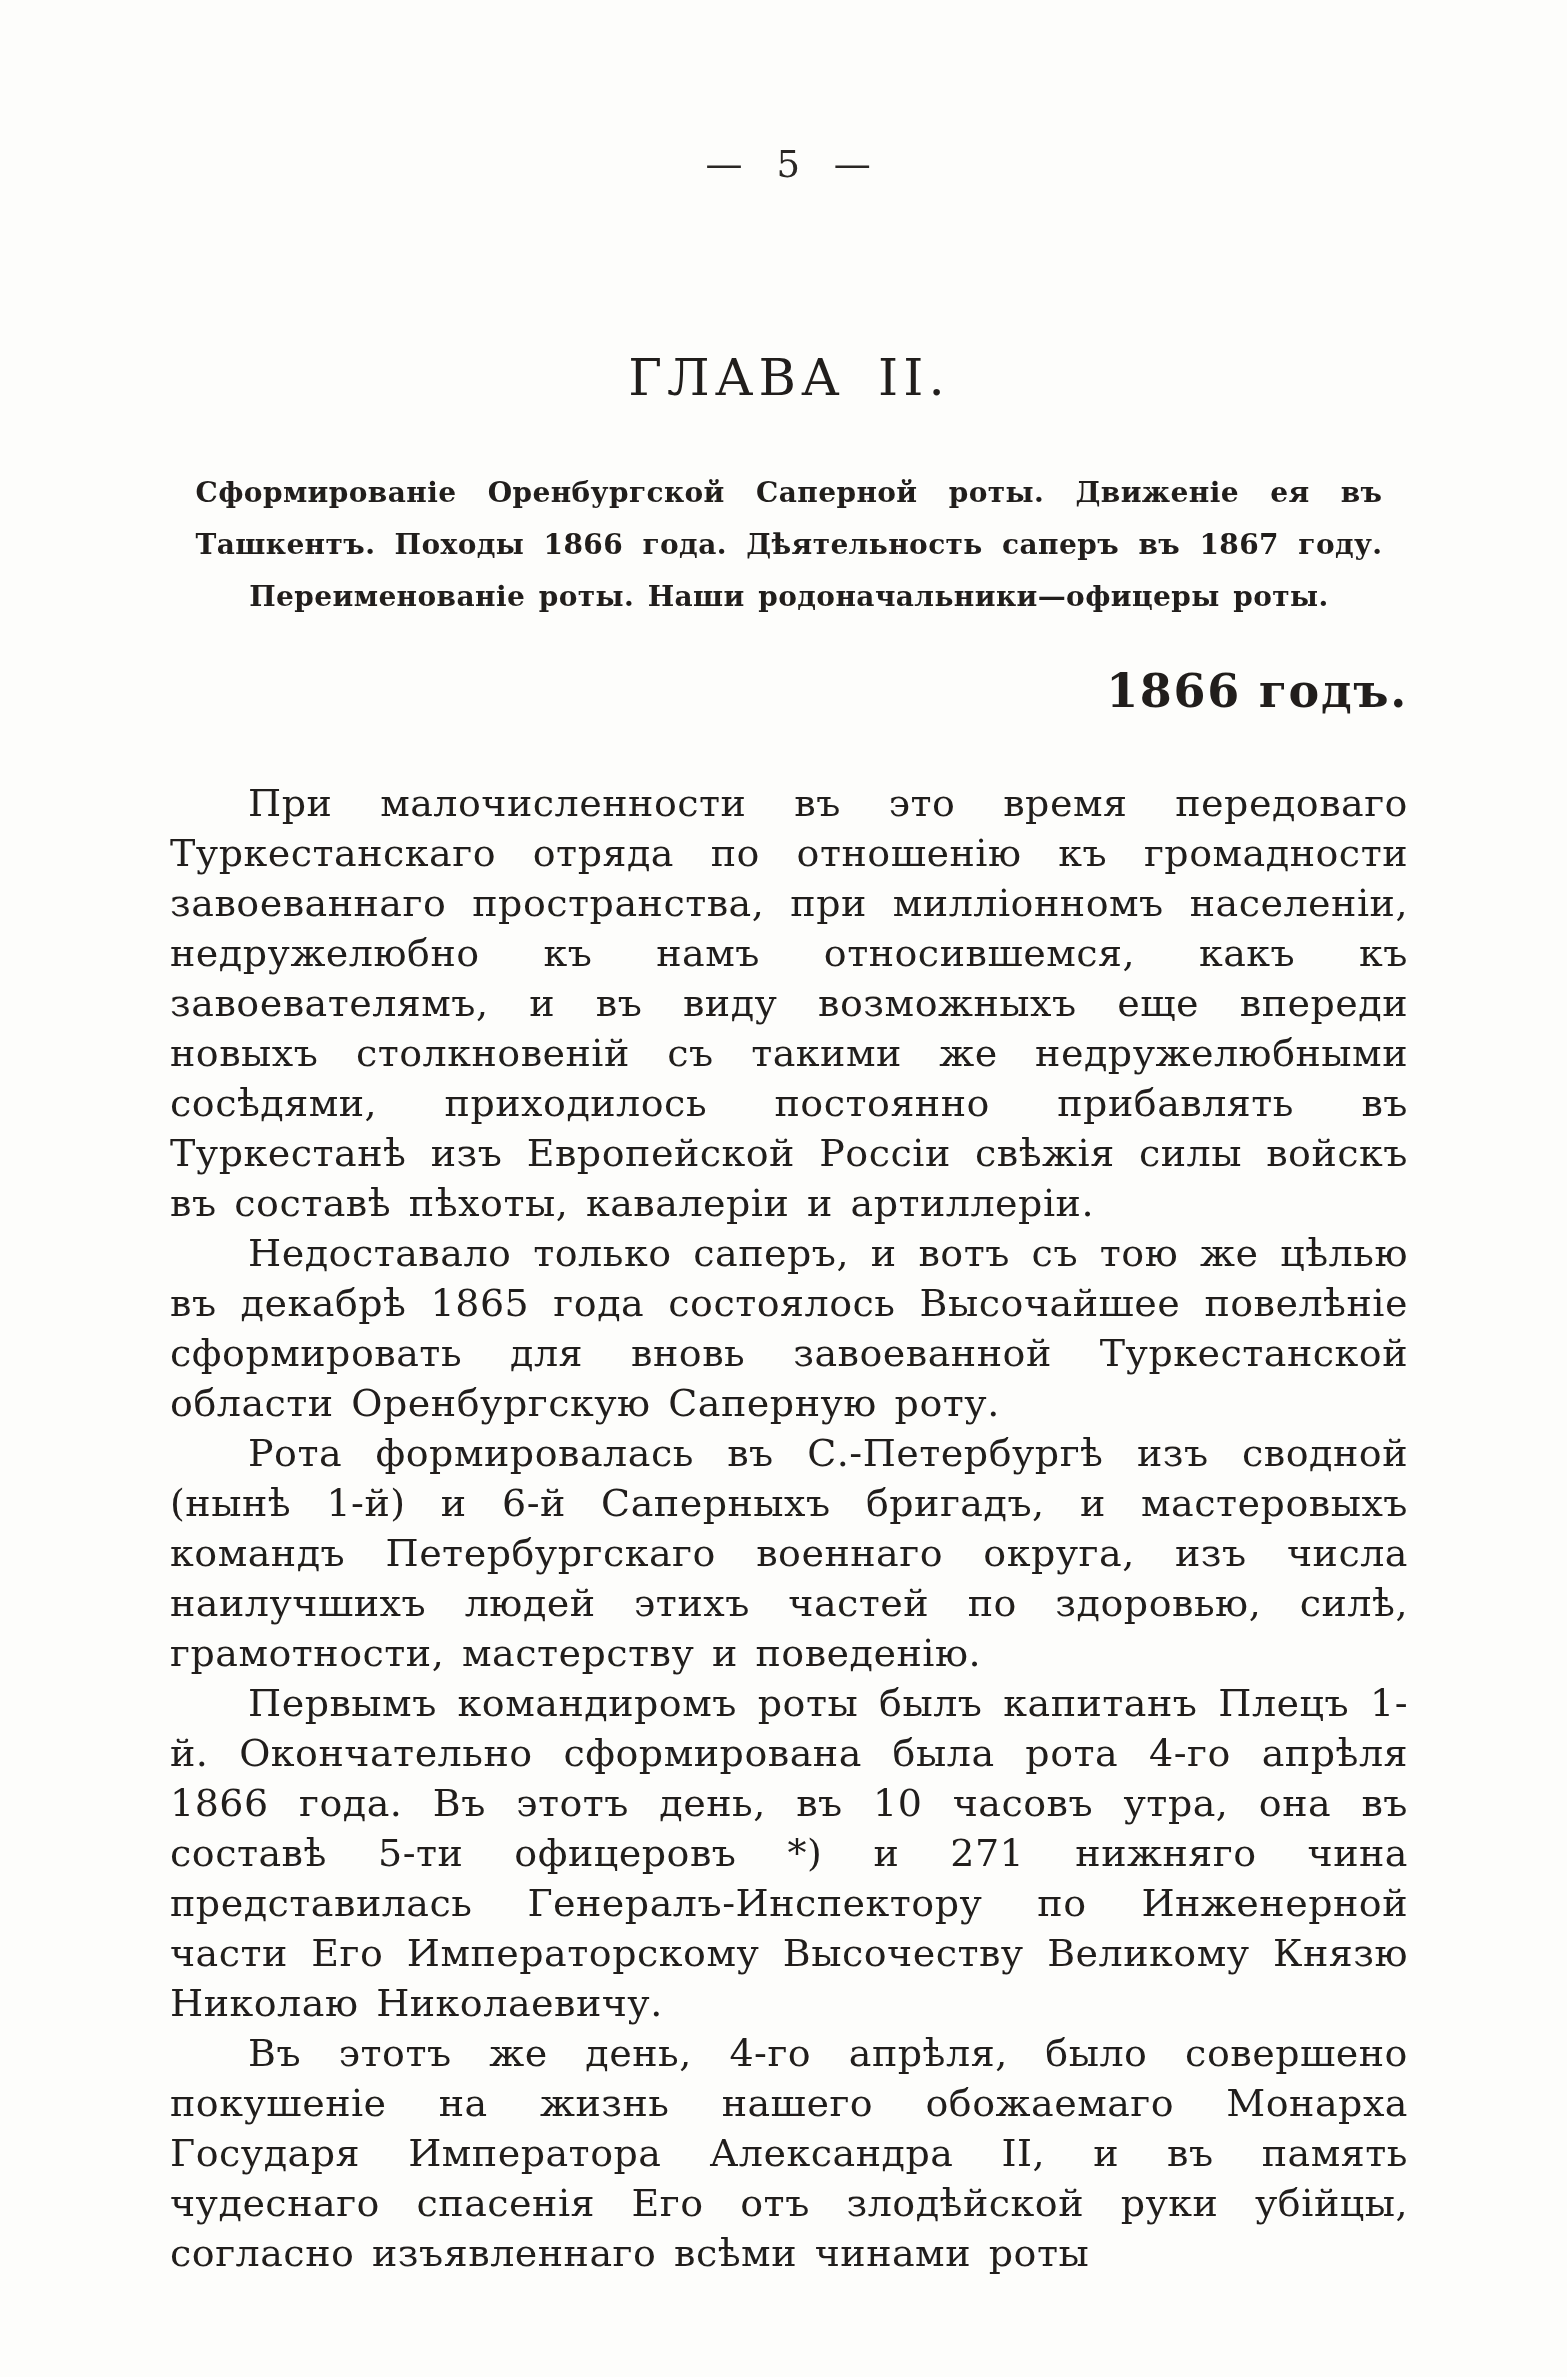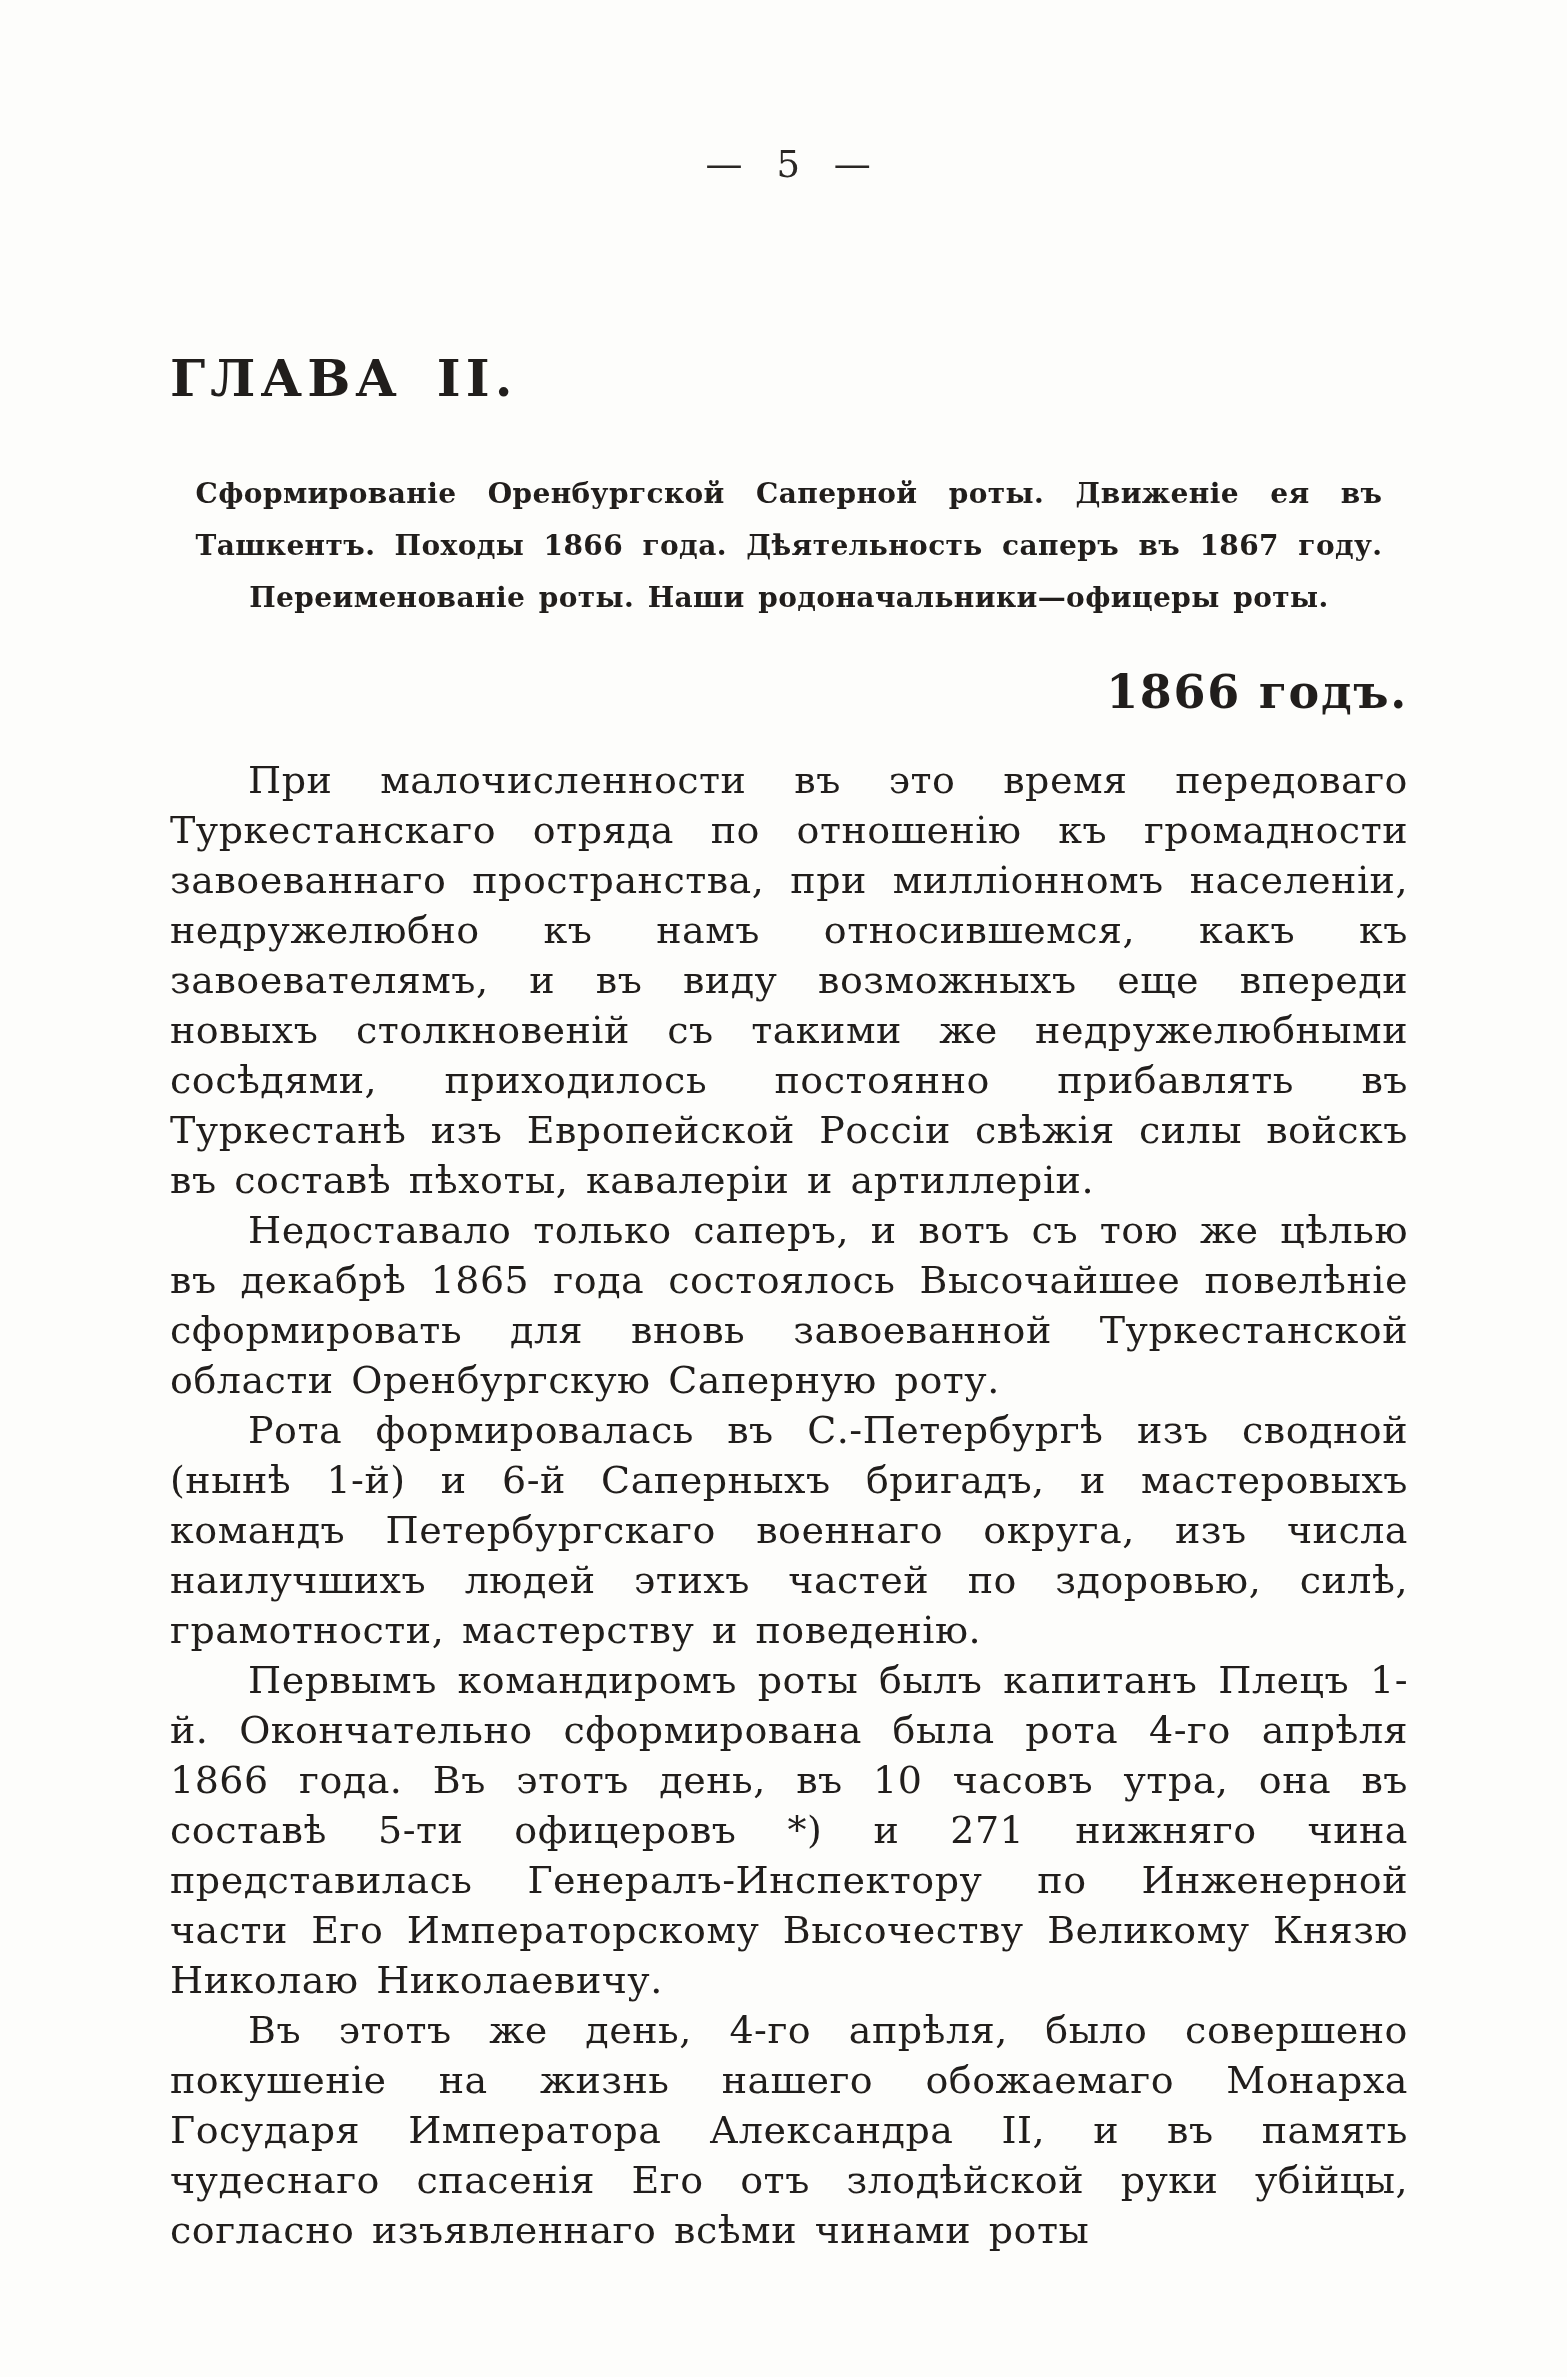--- a/index.html
+++ b/index.html
@@ -20,23 +20,23 @@
   }
   .page-number {
     text-align: center;
     font-size: 37px;
     letter-spacing: 1.7px;
     word-spacing: 18.7px;
     color: #2a2724;
   }
   .chapter {
     margin: 162px 0 0 0;
-    text-align: left;
+    text-align: center;
     font-size: 51px;
-    font-weight: bold;
+    font-weight: normal;
     letter-spacing: 5.1px;
     word-spacing: 12px;
   }
   .summary {
     margin: 60px 25.5px 0 25.5px;
     font-size: 28px;
     line-height: 52px;
     font-weight: bold;
     text-align: justify;
     text-align-last: center;
@@ -44,21 +44,21 @@
     word-spacing: 3.4px;
   }
   .section {
     margin: 41px 0 0 0;
     text-align: right;
     font-size: 46px;
     font-weight: bold;
     letter-spacing: 1.7px;
   }
   .body-text {
-    margin-top: 36px;
+    margin-top: 60px;
     font-size: 38px;
     line-height: 50px;
     text-align: justify;
     letter-spacing: 0.5px;
     word-spacing: 5.1px;
   }
   .body-text p {
     margin: 0;
     text-indent: 78px;
   }

